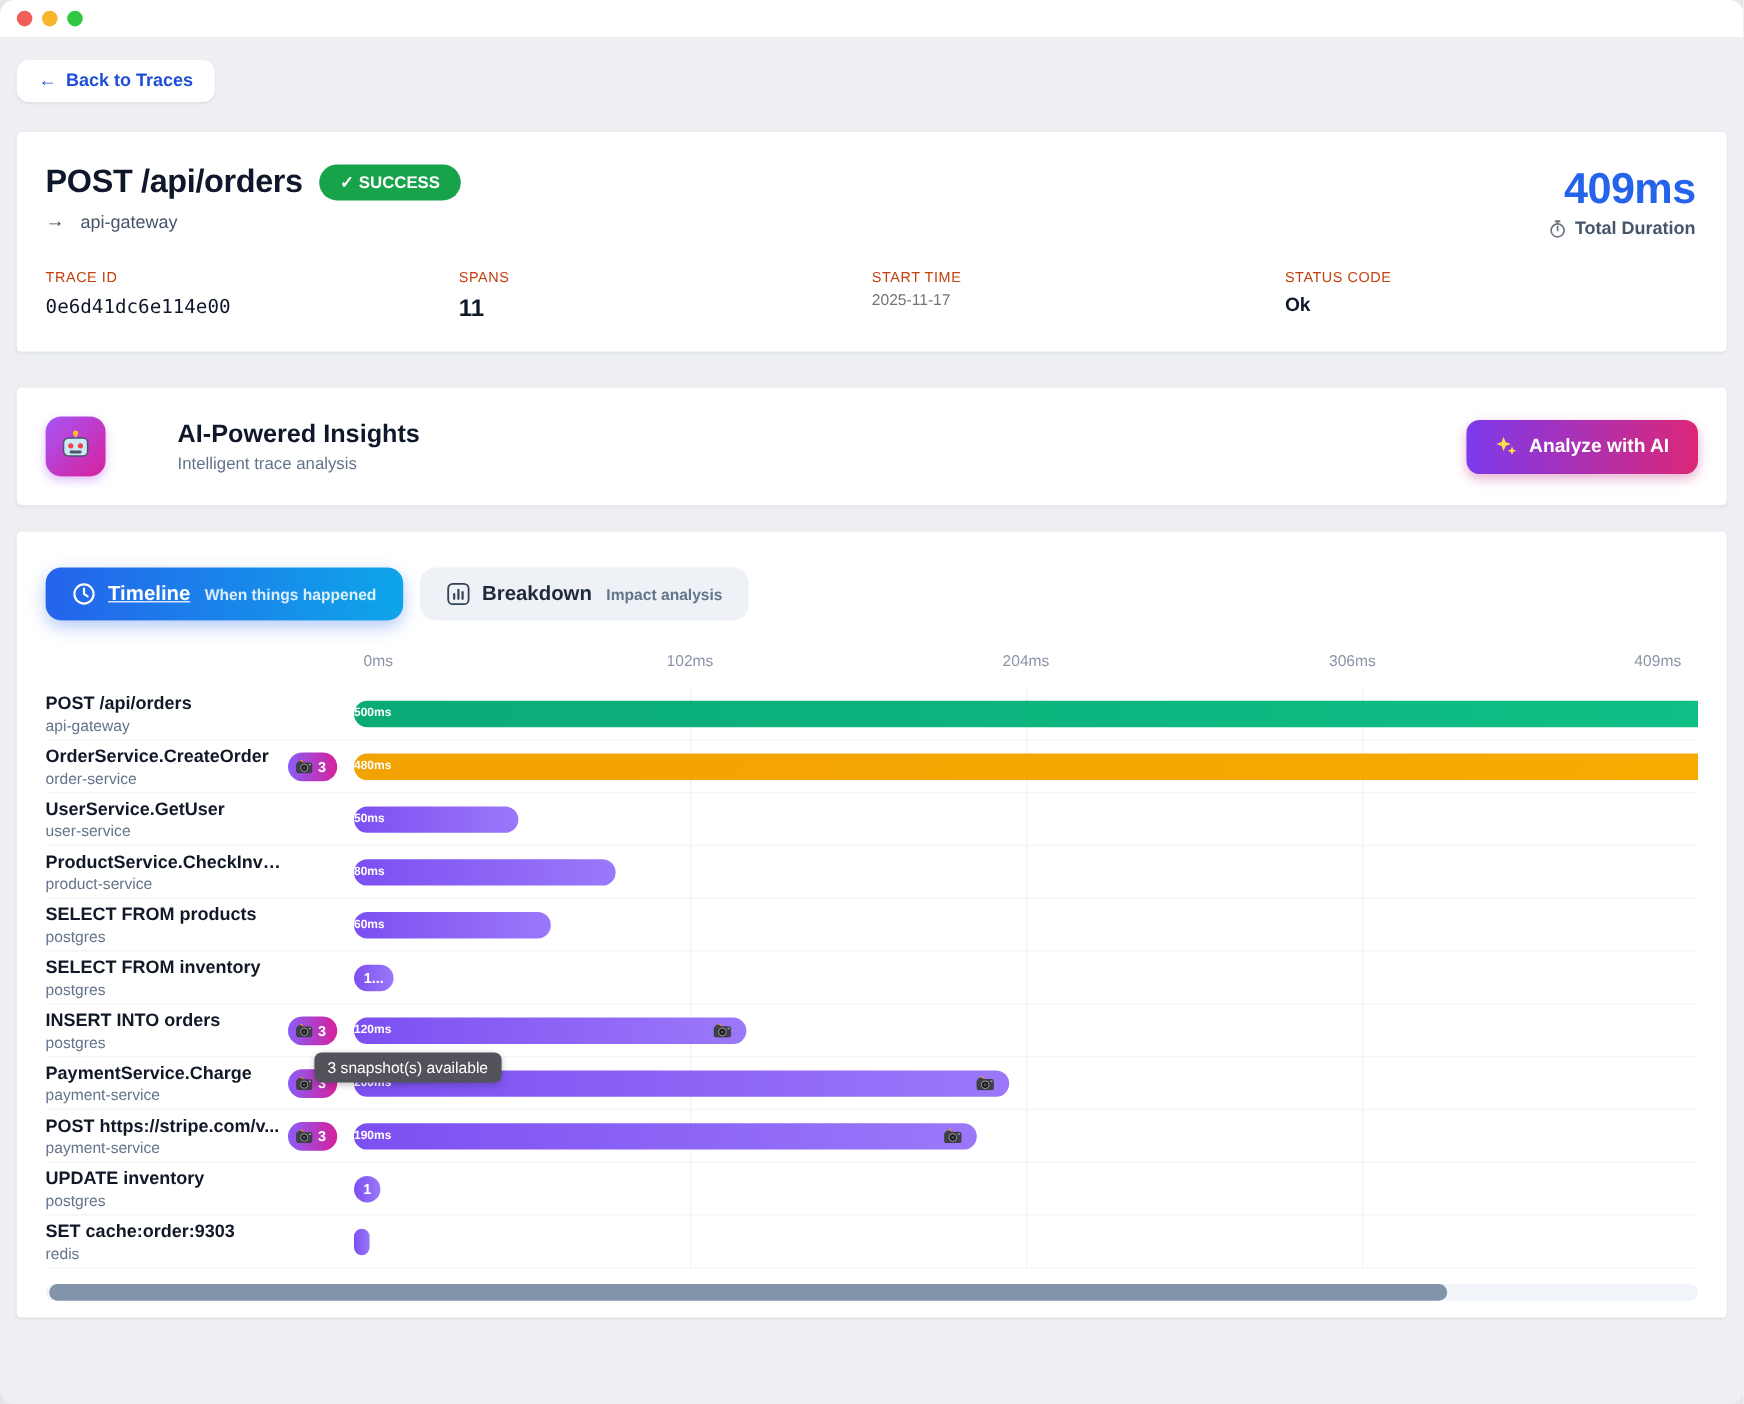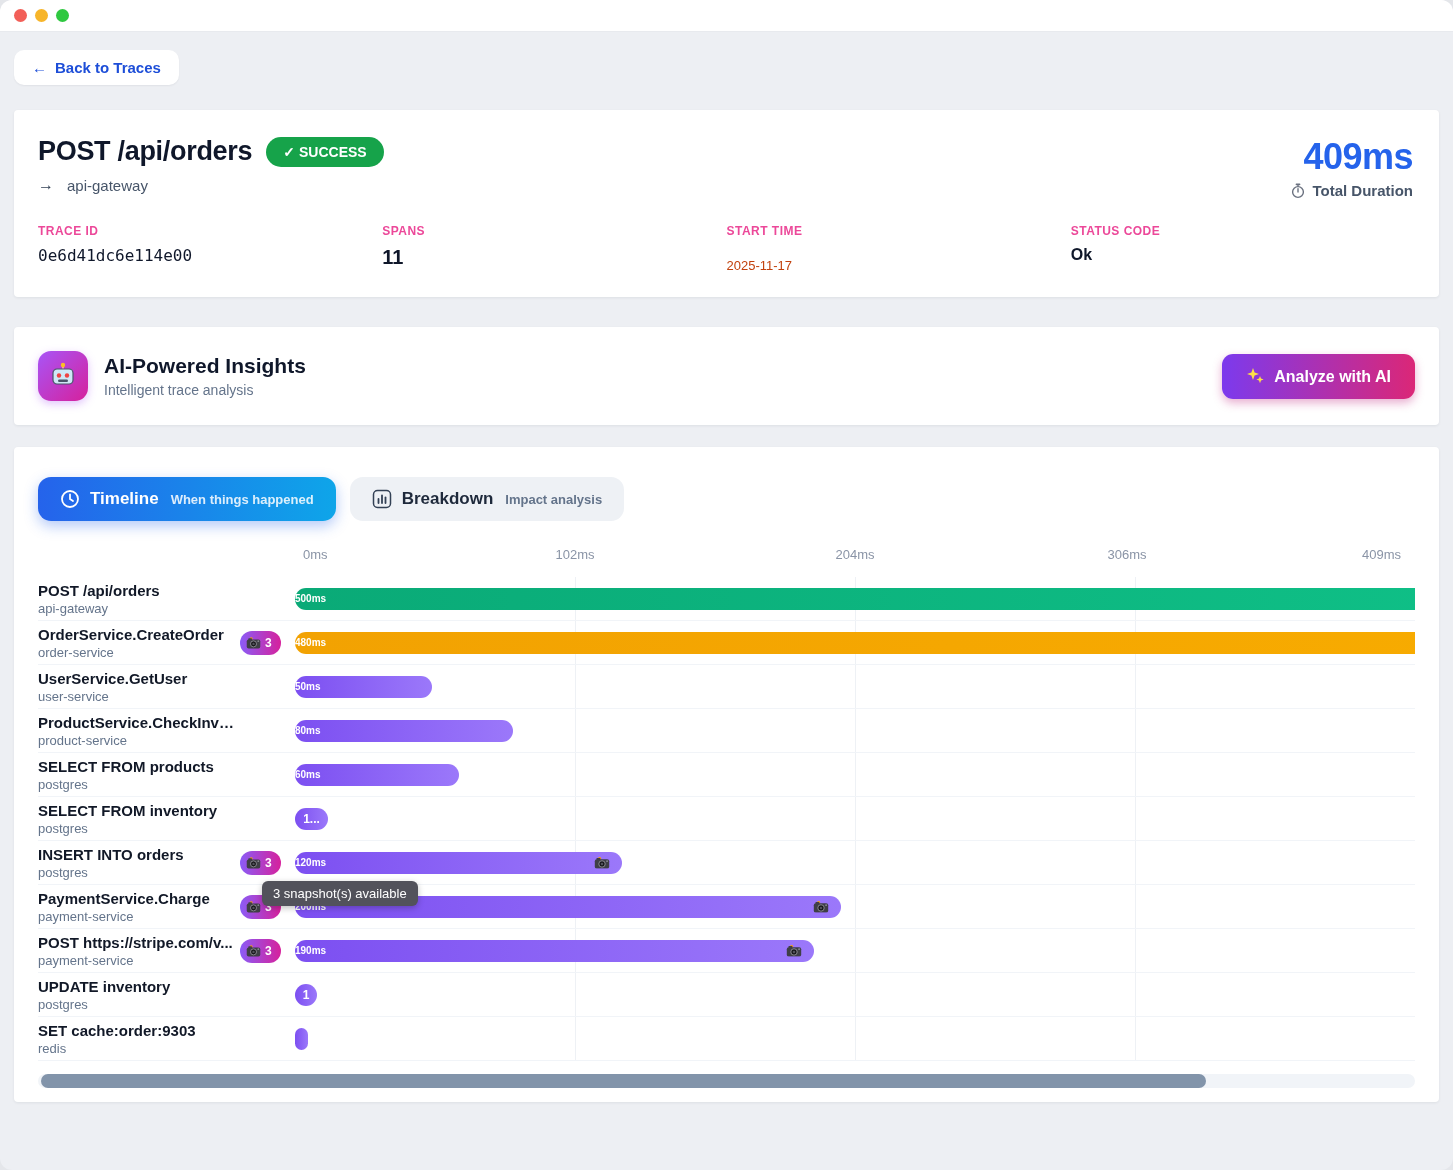--- a/index.html
+++ b/index.html
@@ -45,28 +45,28 @@
     border-radius:999px; padding:7px 17px; display:inline-flex; align-items:center; gap:4px;
   }
   .subtitle-row { margin-top:9px; display:flex; align-items:center; gap:13px;
     color:#475569; font-size:15px; }
   .subtitle-row .arrow { color:#334155; font-size:16px; }
   .duration-block { position:absolute; right:26px; top:26px; text-align:right; }
   .duration-value { font-size:36px; font-weight:800; color:var(--accent-blue); letter-spacing:-.5px; }
   .duration-label { margin-top:4px; color:#475569; font-size:15px; font-weight:bold;
     display:flex; align-items:center; justify-content:flex-end; gap:6px; }
   .meta-grid { margin-top:30px; display:grid; grid-template-columns:repeat(4,1fr); }
-  .meta-label { font-size:12px; font-weight:bold; color:#ec4899; letter-spacing:.04em; }
+  .meta-label { font-size:12px; font-weight:normal; color:#c2410c; letter-spacing:.04em; }
   .meta-value { margin-top:8px; font-size:16px; font-weight:bold; color:#0f172a; }
   .meta-value.mono { font-family:"DejaVu Sans Mono", monospace; font-weight:normal; }
   .meta-value.big { font-size:20px; font-weight:800; }
-  .meta-sub { margin-top:20px; font-size:13px; color:#c2410c; }
+  .meta-sub { margin-top:4px; font-size:13px; color:#737373; }
 
   
-  .ai-card { margin-top:30px; padding:24px; display:flex; align-items:center; }
+  .ai-card { margin-top:30px; padding:24px; display:flex; align-items:center;gap:44px; }
   .ai-icon {
     width:50px; height:50px; border-radius:13px;
     background:linear-gradient(135deg,#a855f7,#d6219c);
     display:flex; align-items:center; justify-content:center;
     box-shadow:0 3px 8px rgba(168,85,247,.35);
   }
   .ai-texts { margin-left:16px; }
   .ai-title { font-size:21px; font-weight:800; color:#0f172a; }
   .ai-sub { margin-top:4px; font-size:14px; color:#64748b; }
   .ai-button {
@@ -85,21 +85,21 @@
     border:none; cursor:pointer; border-radius:13px; padding:12px 22px;
     display:inline-flex; align-items:center; gap:10px; background:#eef1f5;
     font-family:"Liberation Sans", sans-serif;
   }
   .tab .tab-label { font-size:17px; font-weight:bold; color:#1e293b; }
   .tab .tab-hint { font-size:13px; font-weight:bold; color:#64748b; margin-left:2px; }
   .tab.active {
     background:linear-gradient(90deg,var(--tab-grad-start),var(--tab-grad-end));
     box-shadow:0 5px 14px rgba(37,99,235,.35);
   }
-  .tab.active .tab-label { color:#fff; }
+  .tab.active .tab-label { color:#fff;text-decoration:underline; }
   .tab.active .tab-hint { color:rgba(255,255,255,.85); }
 
   .axis { position:relative; margin-left:257px; margin-top:26px; height:17px; width:1120px; }
   .axis span { position:absolute; top:0; font-size:13px; color:#8a94a6; }
   .axis .t0 { left:8px; }
   .axis .t1 { left:280px; transform:translateX(-50%); }
   .axis .t2 { left:560px; transform:translateX(-50%); }
   .axis .t3 { left:832px; transform:translateX(-50%); }
   .axis .t4 { right:14px; }
 

